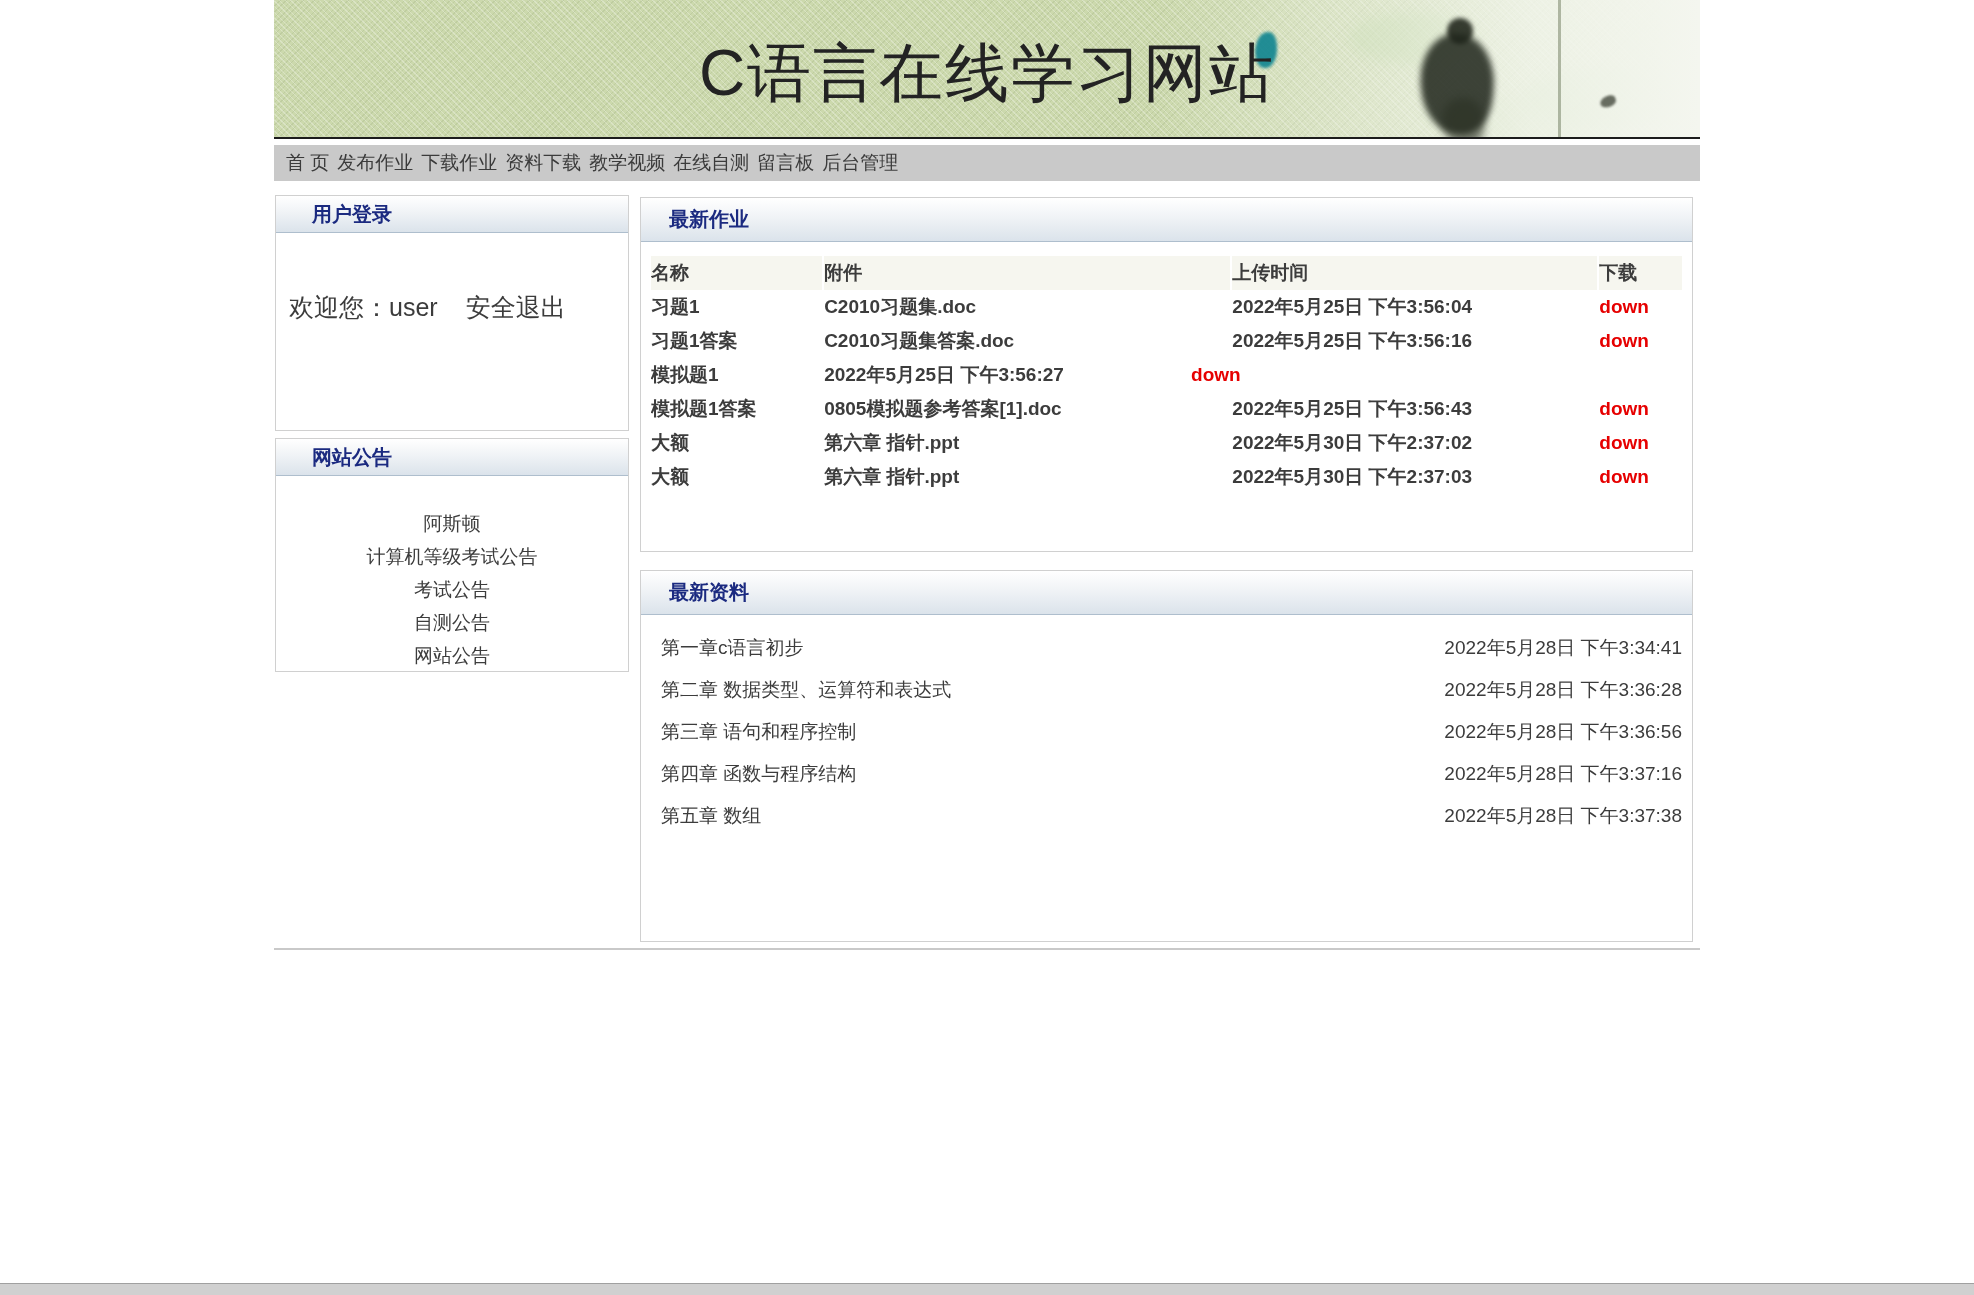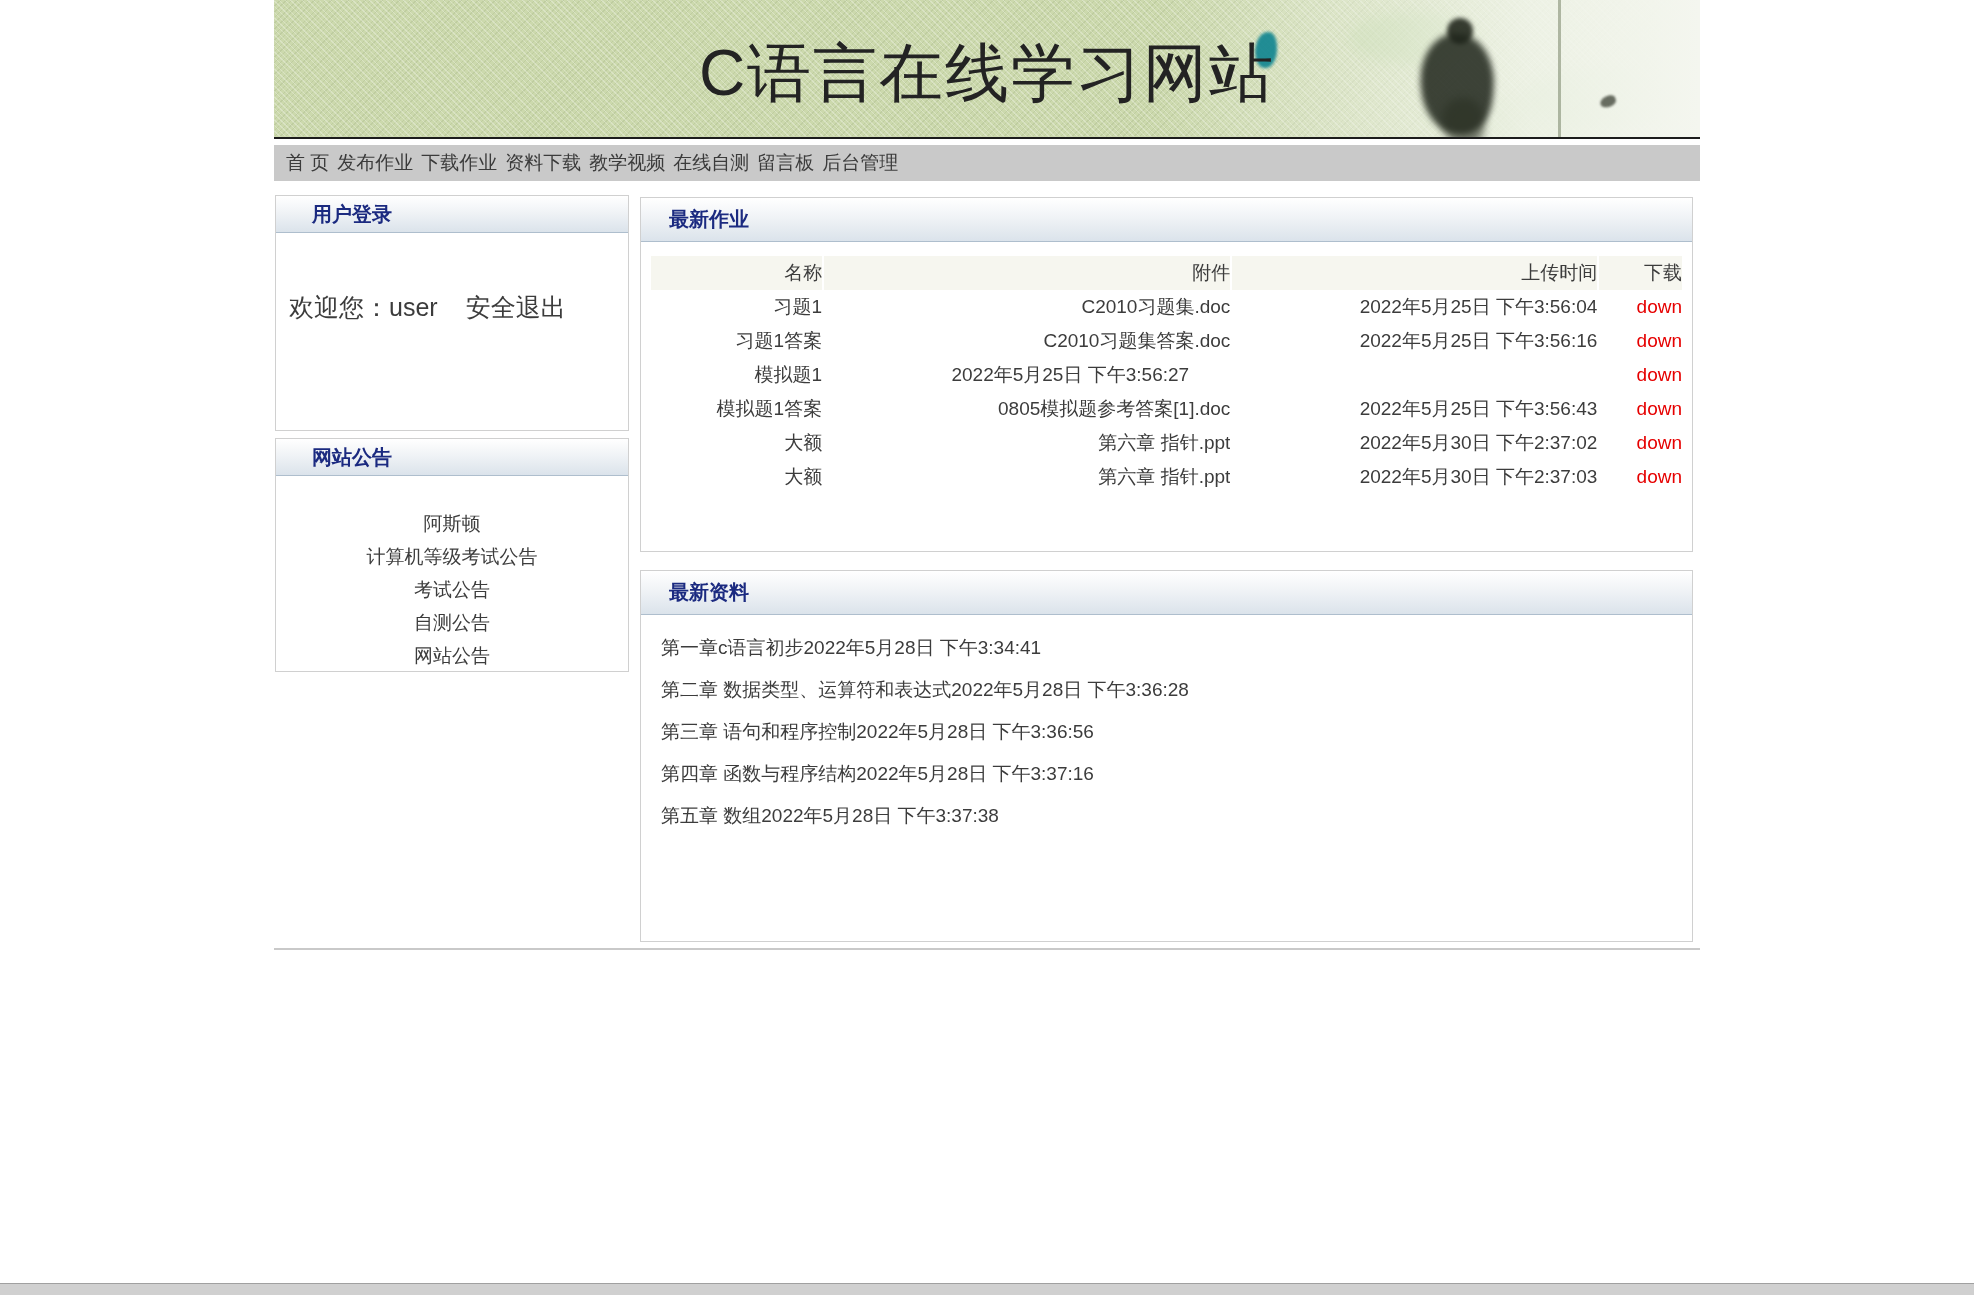--- a/index.html
+++ b/index.html
@@ -69,29 +69,29 @@
     color:var(--body-text);text-decoration:none;cursor:pointer;}
   
   .hw-box{left:640px;top:197px;width:1053px;height:355px;}
   .mat-box{left:640px;top:570px;width:1053px;height:372px;}
   .hw-box .box-header,.mat-box .box-header{height:44px;}
   .hw-box .box-title,.mat-box .box-title{padding-left:28px;}
   
   .hw-table{margin:14px 10px 0 10px;}
   .hw-head,.hw-row{display:flex;column-gap:2px;height:34px;line-height:34px;font-size:19px;}
   .hw-head .c{background:var(--thead-beige);}
-  .c{text-align:right;overflow:hidden;white-space:nowrap;}
+  .c{text-align:left;overflow:hidden;white-space:nowrap;font-weight:bold;}
   .c.name{flex:0 0 16.6%;}
   .c.file{flex:0 0 39.4%;}
-  .c.time{flex:0 0 35.4%;padding-left:28px;}
+  .c.time{flex:0 0 35.4%;}
   .c.down{flex:1 1 auto;}
   .c.down a{color:var(--down-red);text-decoration:none;cursor:pointer;}
   
   .mat-list{margin-top:12px;}
-  .mat-row{display:flex;justify-content:flex-start;height:42px;line-height:42px;
+  .mat-row{display:flex;justify-content:space-between;height:42px;line-height:42px;
     font-size:19px;padding:0 10px 0 20px;}
   .mat-row a{color:var(--body-text);text-decoration:none;cursor:pointer;white-space:nowrap;}
   .mat-row .mtime{color:var(--body-text);white-space:nowrap;}
   
   .page-divider{position:absolute;left:274px;top:948px;width:1426px;height:2px;background:#c9c9c9;}
   .bottom-bar{position:absolute;left:0;top:1283px;width:1974px;height:12px;
     background:#d0d0d0;border-top:1px solid #a0a0a0;}
 </style>
 </head>
 <body>

